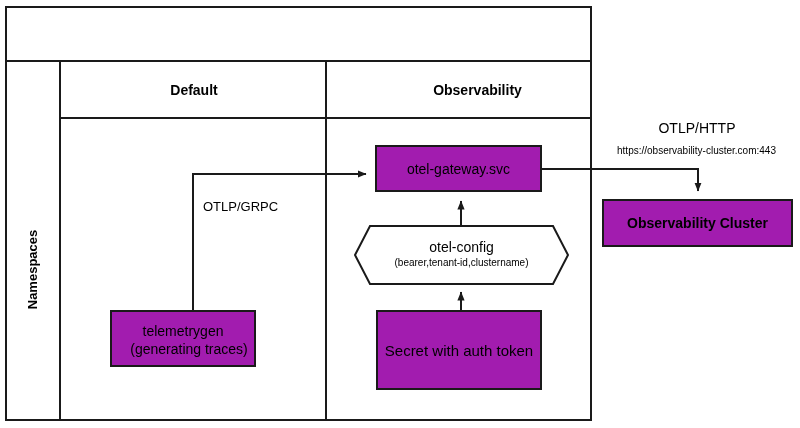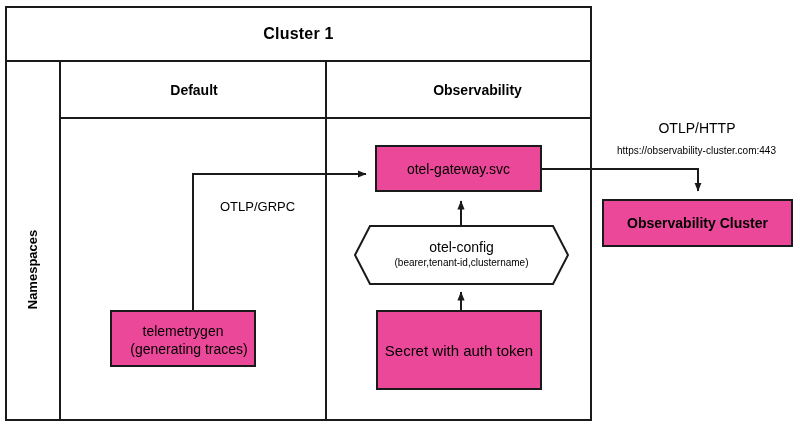--- a/index.html
+++ b/index.html
@@ -70,21 +70,21 @@
   .ns-label span {
     transform: rotate(-90deg);
     white-space: nowrap;
     font-size: 13px;
     font-weight: bold;
   }
 
   
   .node {
     border: 2px solid #1a1a1a;
-    background: #ec4899;
+    background: #a21caf;
     display: flex;
     flex-direction: column;
     align-items: center;
     justify-content: center;
     text-align: center;
   }
   .node .title { font-size: 14px; line-height: 18px; }
   .node .sub { font-size: 14px; line-height: 14px; margin-top: 2px; padding-left: 12px; }
 
   .box-gateway { left: 375px; top: 145px; width: 167px; height: 47px; }
@@ -108,40 +108,39 @@
     text-align: center;
   }
   .hex .title { font-size: 14px; line-height: 17px; }
   .hex .sub { font-size: 10px; line-height: 13px; margin-top: 0; }
 
   
   .edge-label {
     font-size: 13px;
     white-space: nowrap;
   }
-  .lbl-grpc { left: 220px; top: 199px; }
+  .lbl-grpc { left: 203px; top: 199px; }
   .lbl-http {
     left: 601px; top: 120px;
     width: 192px; text-align: center; font-size: 14px;
   }
   .lbl-url {
     left: 593px; top: 145px;
     width: 207px; text-align: center; font-size: 10px;
   }
 
   svg.edges { position: absolute; left: 0; top: 0; width: 800px; height: 428px; }
 </style>
 </head>
 <body>
 
 <div id="canvas">
 
   <div class="abs cluster-frame"></div>
 
-  <div class="abs cluster-title">Cluster 1</div>
 
   <div class="abs hline sep-top"></div>
   <div class="abs hline sep-hdr"></div>
   <div class="abs vline div-ns"></div>
   <div class="abs vline div-col"></div>
 
   <div class="abs col-hdr default">Default</div>
   <div class="abs col-hdr observability">Observability</div>
 
   <div class="abs ns-label">

